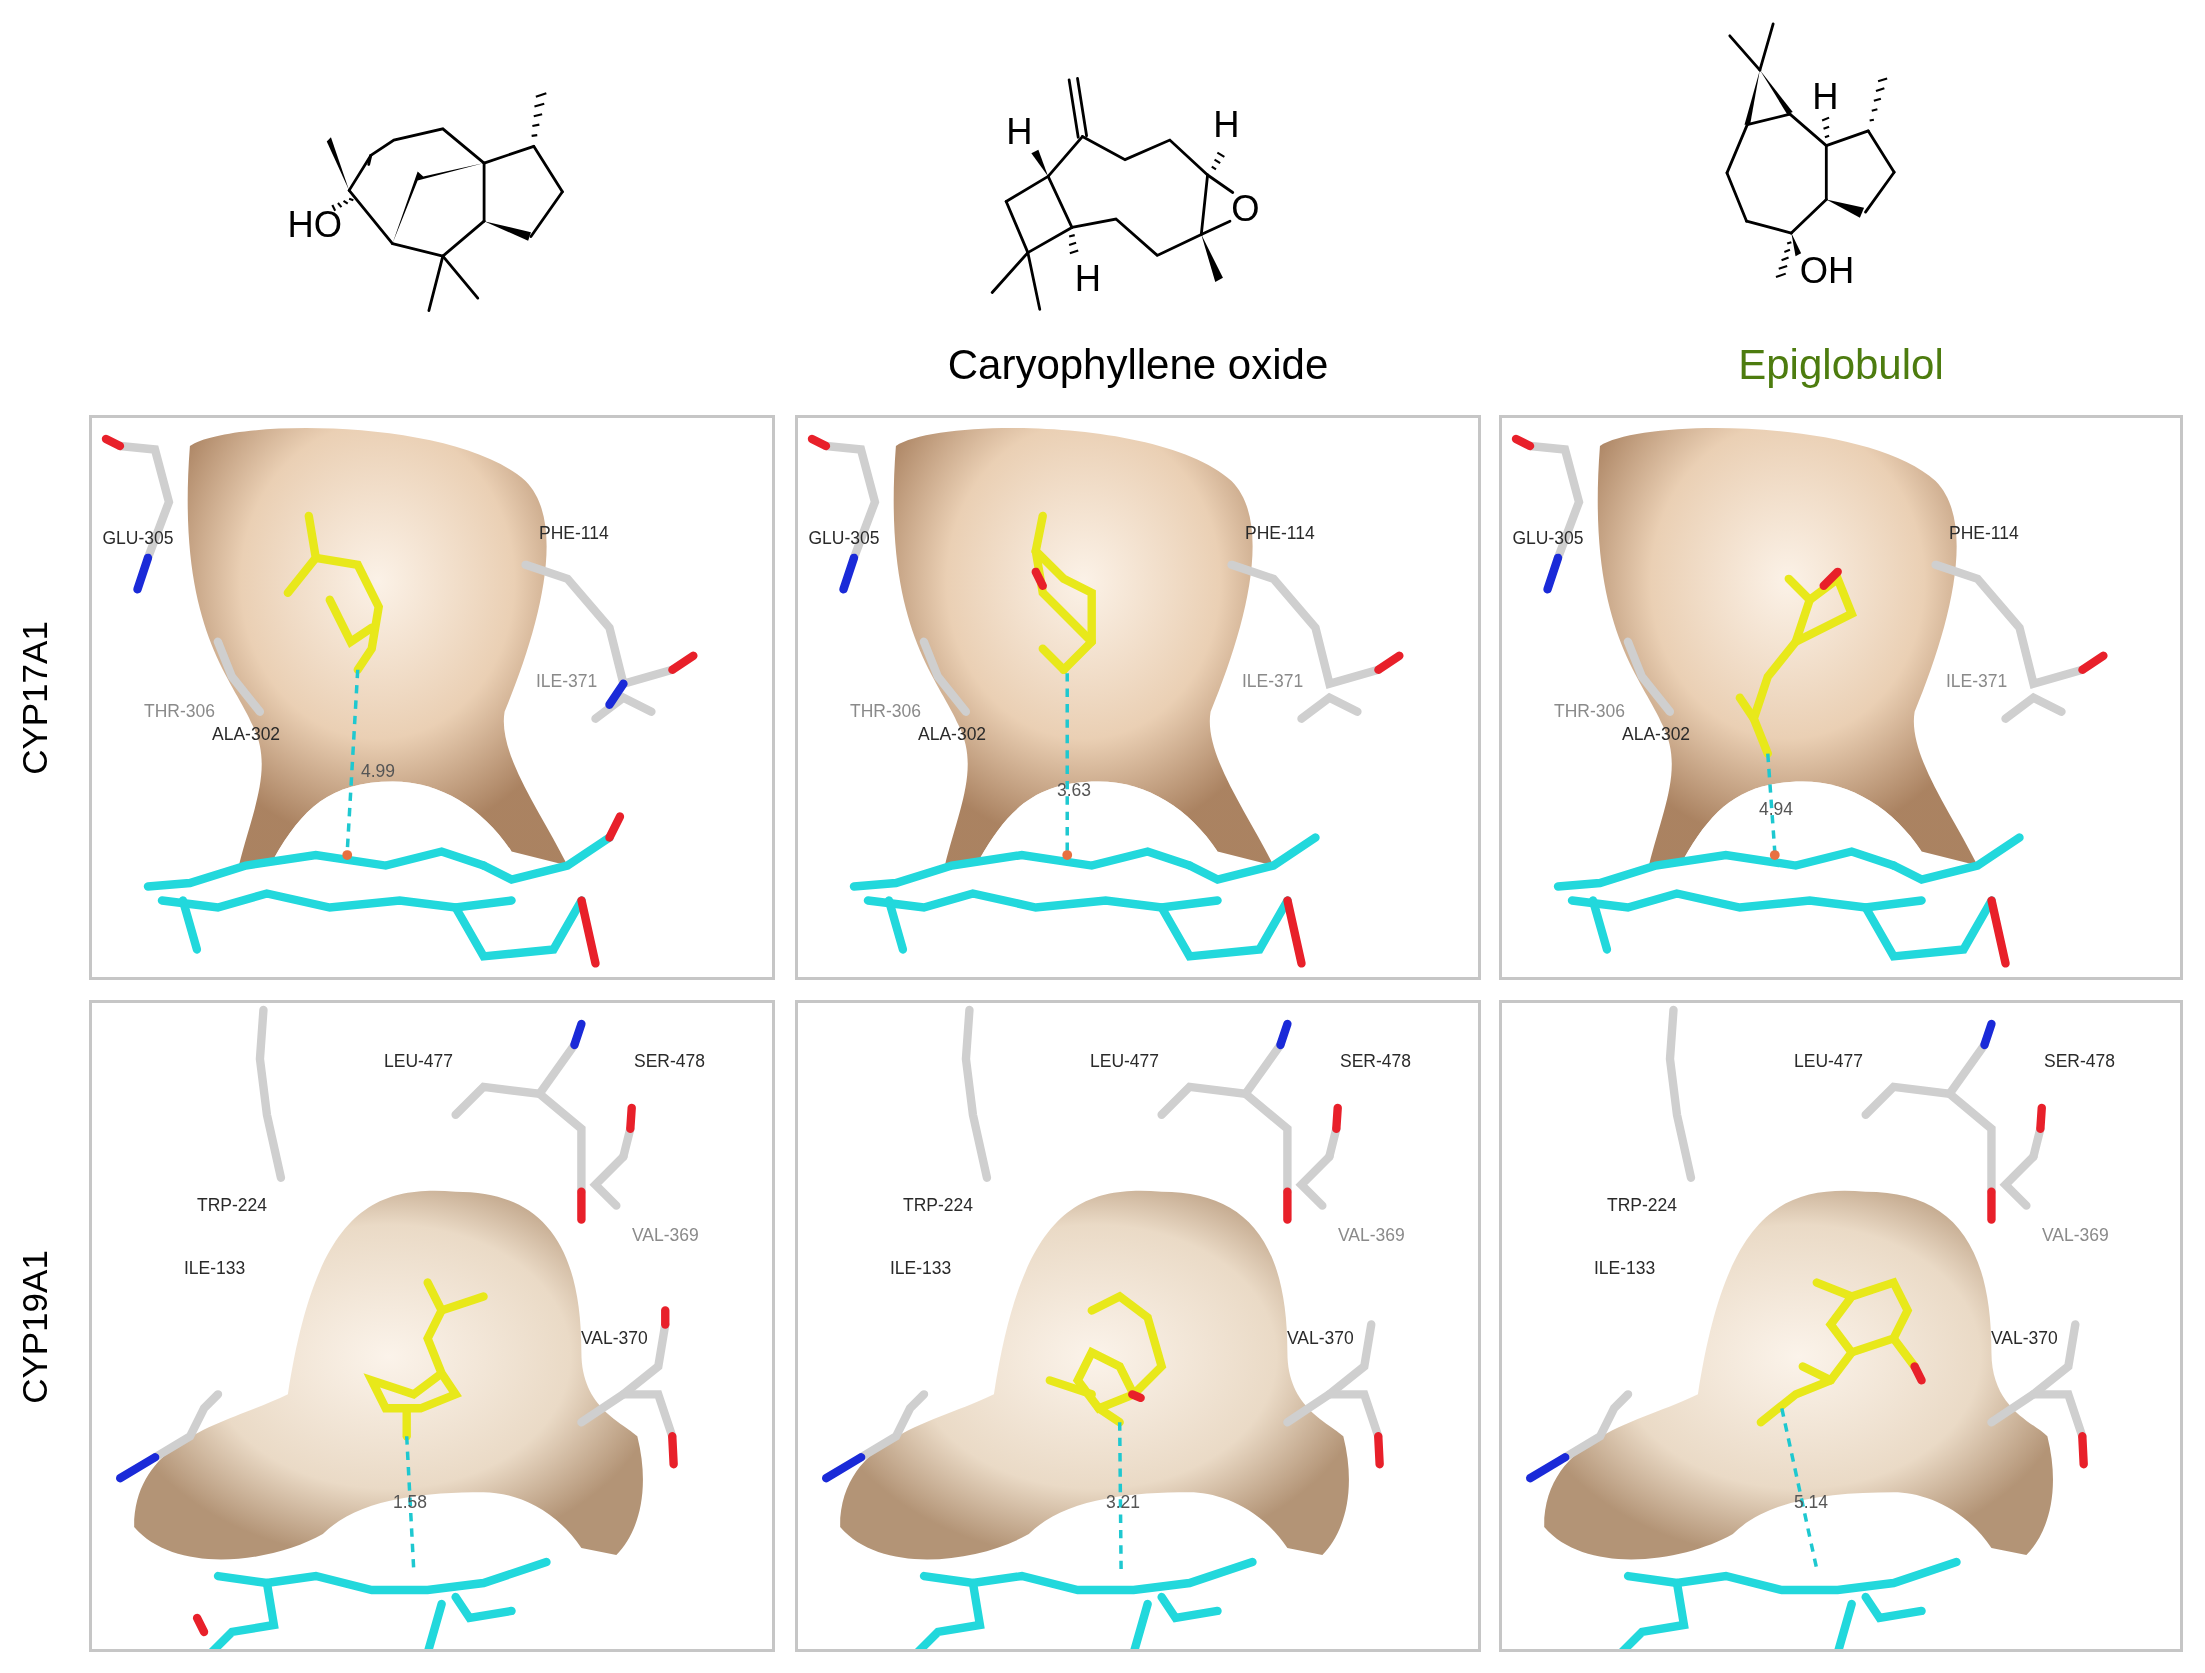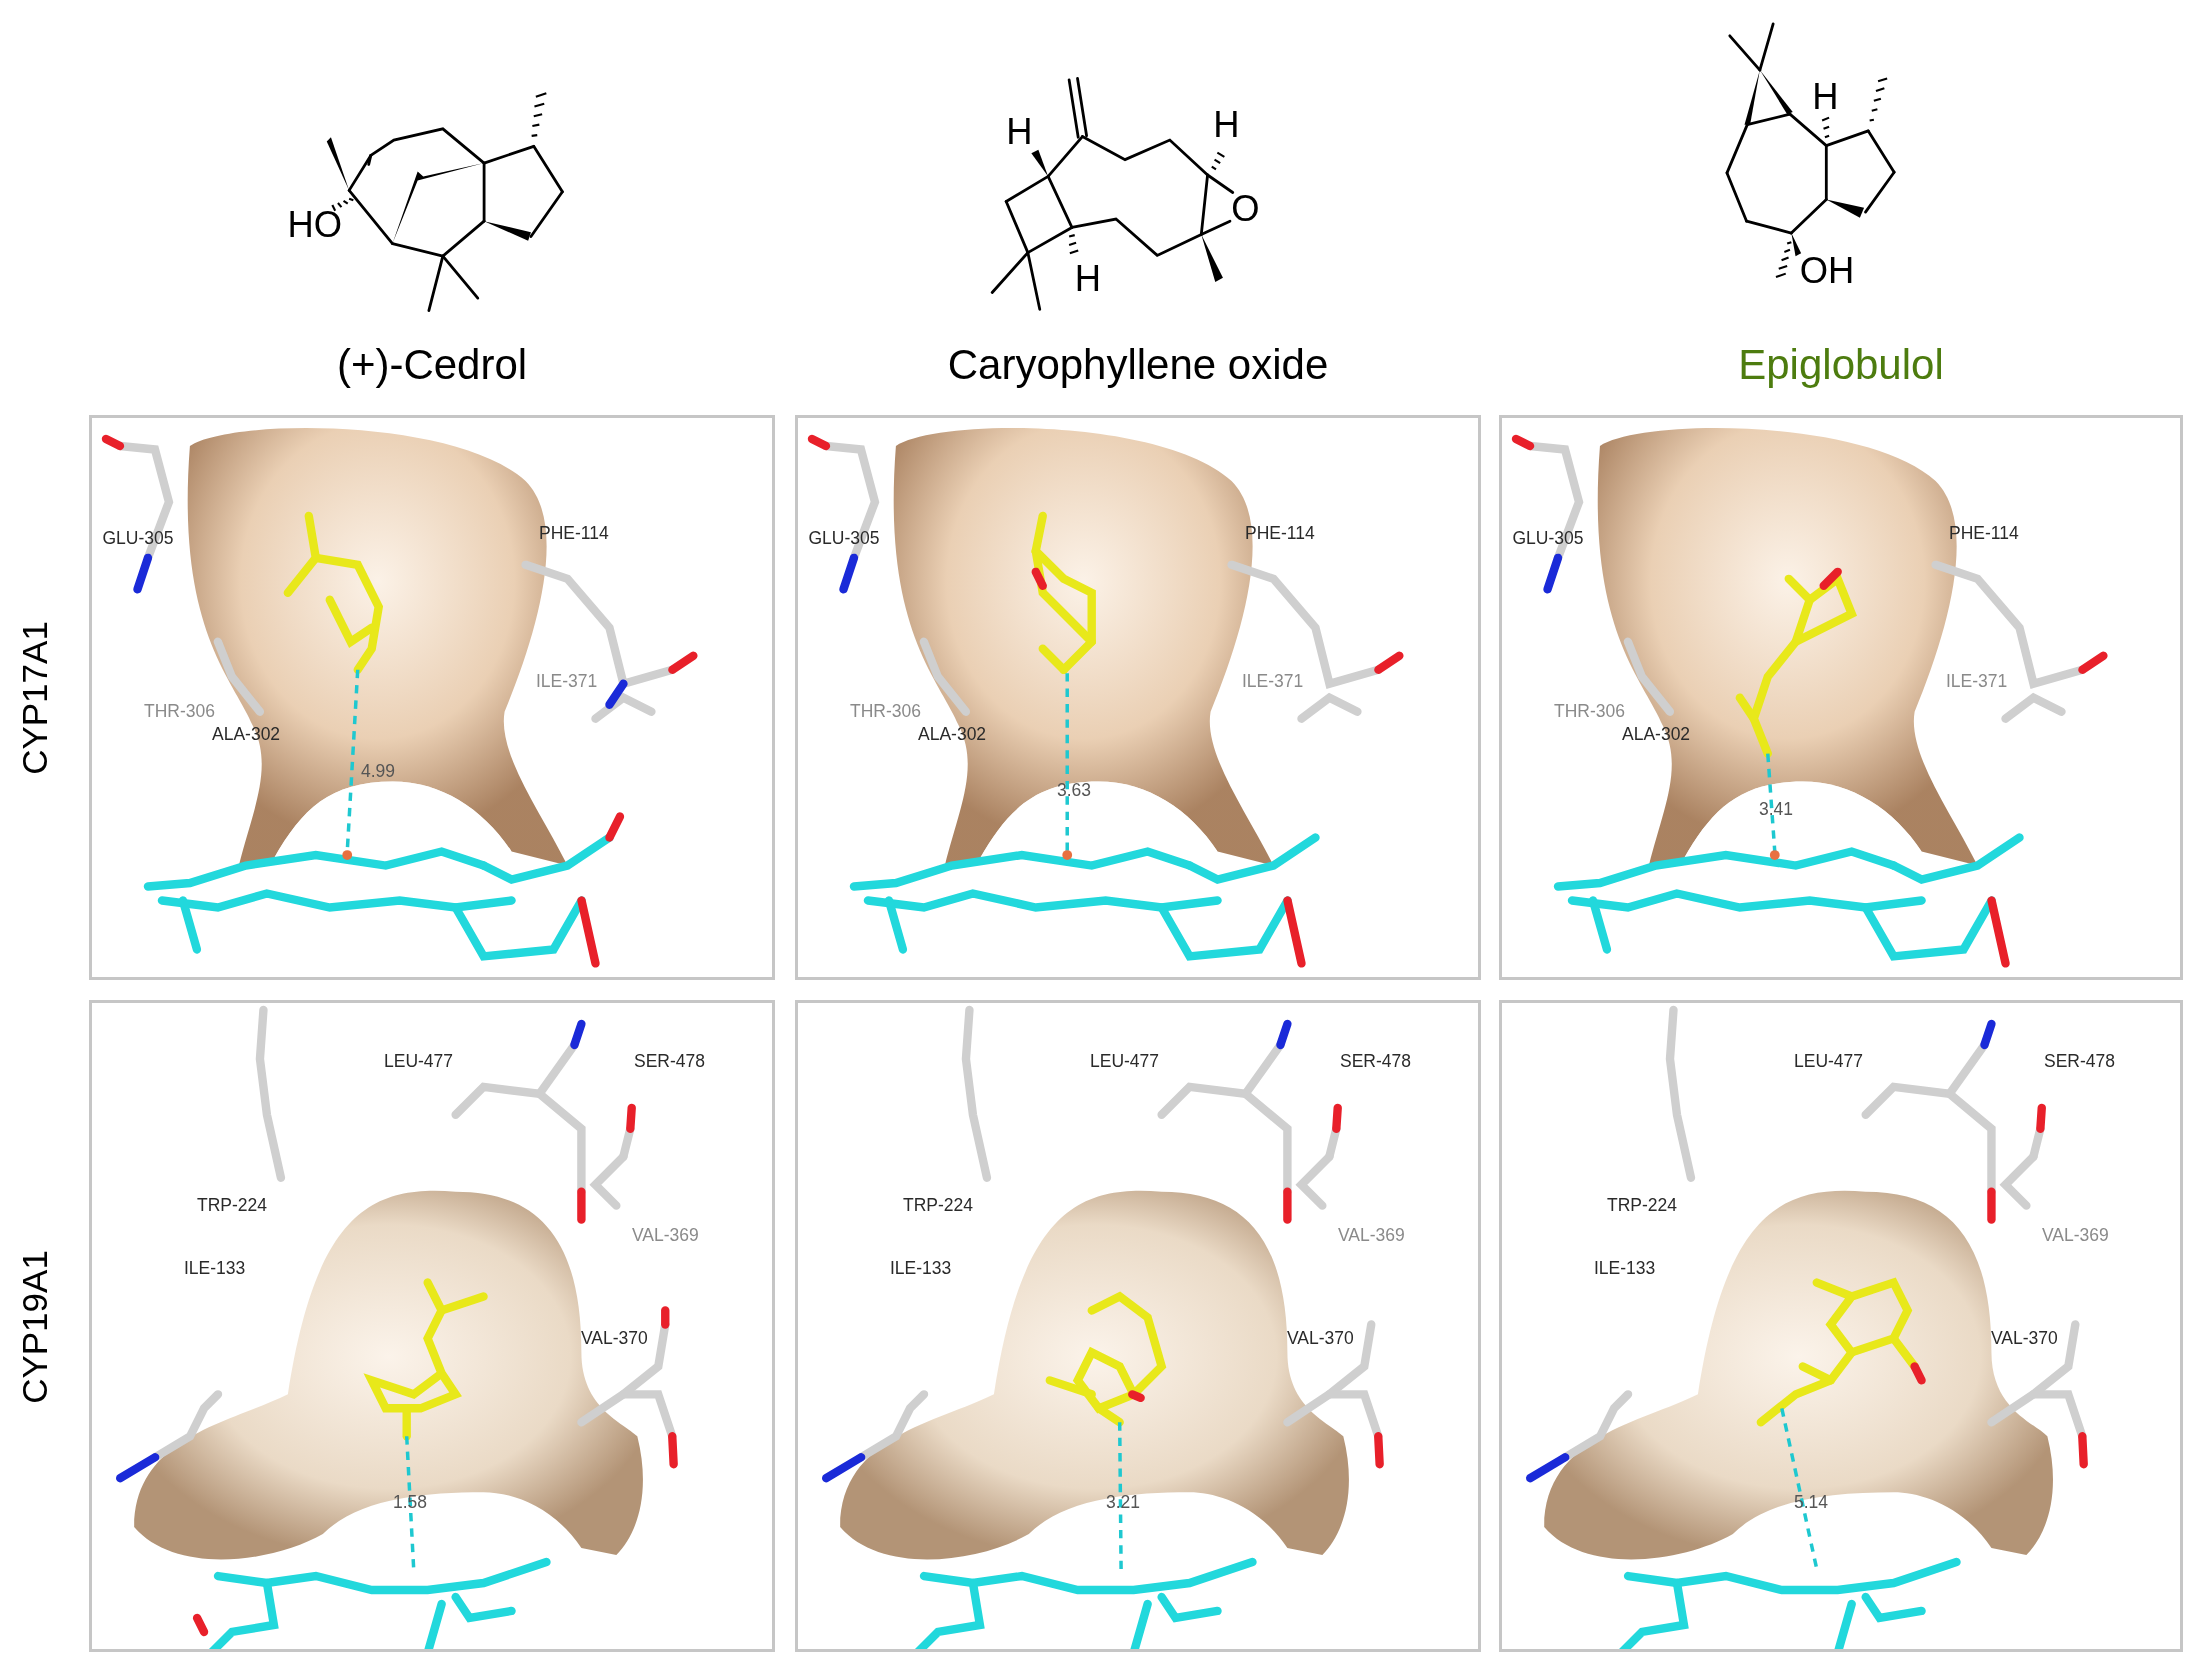--- a/index.html
+++ b/index.html
@@ -47,21 +47,20 @@
         <line x1="356" y1="290" x2="361" y2="296"></line>
         <line x1="348" y1="293" x2="352" y2="301"></line>
       <line x1="633" y1="194" x2="641" y2="193"></line>
         <line x1="634" y1="180" x2="644" y2="178"></line>
         <line x1="636" y1="166" x2="648" y2="163"></line>
         <line x1="637" y1="152" x2="651" y2="148"></line>
         <line x1="639" y1="138" x2="654" y2="133"></line>
     </g>
     <text x="284" y="338" font-size="52" font-family="Liberation Sans, sans-serif">HO</text>
   </svg>
-  <div class="compound-name">(+)-Cedrol</div>
 </div>
 
 <div class="compound" style="left:795px; width:686px;">
   <svg width="686" height="350" viewBox="0 0 981 500">
     <g stroke="#000" stroke-width="4" fill="none" stroke-linecap="round">
       <line x1="392" y1="114" x2="405" y2="196"></line>
       <line x1="404" y1="112" x2="417" y2="194"></line>
       <polyline points="411,195 472,228 536,200 590,250"></polyline>
       <line x1="411" y1="195" x2="362" y2="252"></line>
       <line x1="362" y1="252" x2="302" y2="288"></line>
@@ -253,21 +252,21 @@
       <line x1="130" y1="690" x2="150" y2="760"></line>
     </g>
     <line x1="700" y1="690" x2="720" y2="780" stroke="#e8202a" stroke-width="12" stroke-linecap="round"></line>
     <circle cx="390" cy="625" r="7" fill="#e87040"></circle>
   </svg>
   <div class="res dark" style="left:10.5px; top:110px;">GLU-305</div>
   <div class="res dark" style="left:447px; top:105px;">PHE-114</div>
   <div class="res light" style="left:52px; top:283px;">THR-306</div>
   <div class="res light" style="left:444px; top:253px;">ILE-371</div>
   <div class="res dark" style="left:120px; top:306px;">ALA-302</div>
-  <div class="dist" style="left:257px; top:381px;">3.41</div>
+  <div class="dist" style="left:257px; top:381px;">4.94</div>
 </div>
 
 <div class="panel" style="left:89px; top:1000px; width:686px; height:652px;">
   <svg width="686" height="652" viewBox="0 0 981 933">
     <defs>
       <radialGradient id="s19" cx="50%" cy="45%" r="55%">
           <stop offset="0" stop-color="#fbf3ea"></stop>
           <stop offset="0.65" stop-color="#eadac6"></stop>
           <stop offset="1" stop-color="#b39476"></stop>
         </radialGradient>

